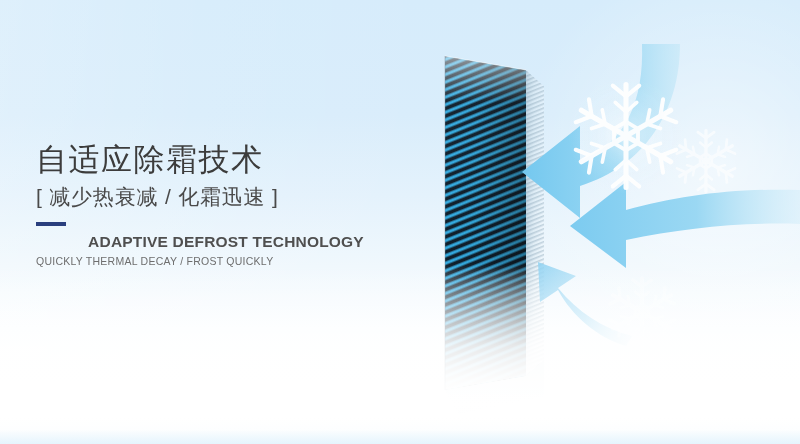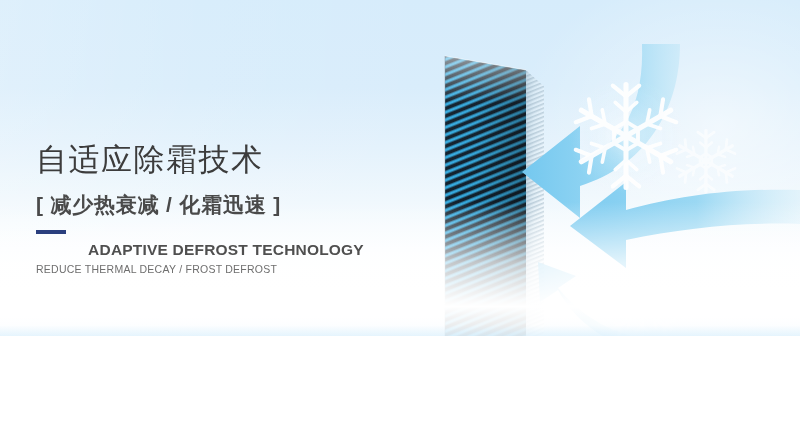--- a/index.html
+++ b/index.html
@@ -4,21 +4,21 @@
 <title>Adaptive Defrost Technology Banner</title>
 <style>
   html, body {
     margin: 0;
     padding: 0;
     background: #ffffff;
   }
   #banner {
     position: relative;
     width: 800px;
-    height: 336px;
+    height: 444px;
     overflow: hidden;
     font-family: "Liberation Sans", "DejaVu Sans", sans-serif;
     background: #ffffff;
   }
 
   
   .bg-base {
     position: absolute;
     inset: 0;
     background: linear-gradient(to bottom,
@@ -71,26 +71,26 @@
   }
   .title-cn {
     font-size: 31px;
     line-height: 1.26;
     color: #3c3c3c;
     letter-spacing: 1.5px;
     font-weight: 400;
     white-space: nowrap;
   }
   .subtitle-cn {
-    margin-top: 13px;
+    margin-top: 5px;
     font-size: 21px;
     line-height: 1.25;
     color: #4a4a4a;
     letter-spacing: 0.8px;
-    font-weight: 700;
+    font-weight: 400;
     white-space: nowrap;
   }
   .divider {
     margin-top: 12px;
     width: 30px;
     height: 4px;
     background: #2a3f7e;
   }
   .title-en {
     margin-top: 7px;
@@ -338,16 +338,16 @@
     </svg>
   </div>
 
   <div class="bg-bottom-fade"></div>
 
   <div class="text-block">
     <div class="title-cn">自适应除霜技术</div>
     <div class="subtitle-cn">[ 减少热衰减 / 化霜迅速 ]</div>
     <div class="divider"></div>
     <div class="title-en">ADAPTIVE DEFROST TECHNOLOGY</div>
-    <div class="subtitle-en">REDUCE THERMAL DECAY / FROST DEFROST</div>
+    <div class="subtitle-en">QUICKLY THERMAL DECAY / FROST QUICKLY</div>
   </div>
 
 </div>
 
 </body></html>

